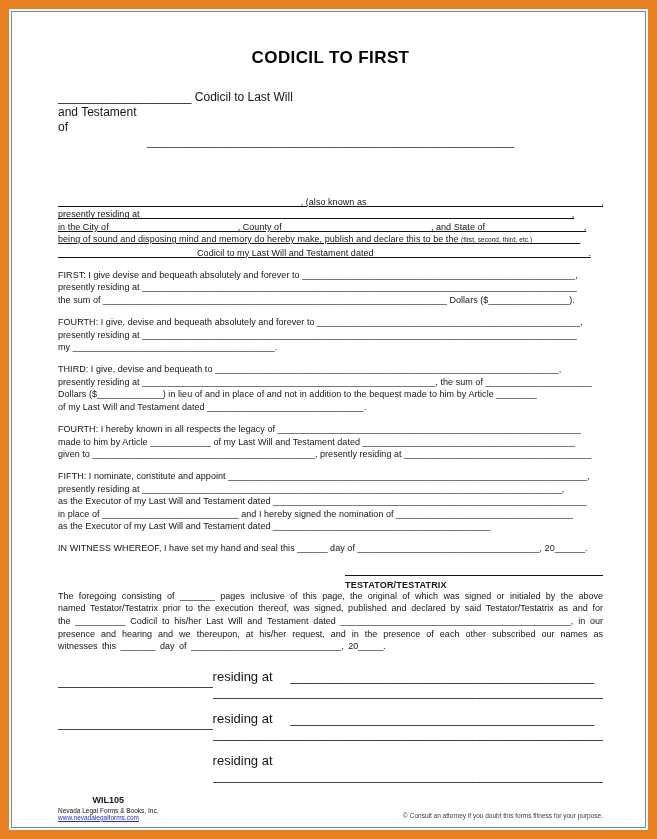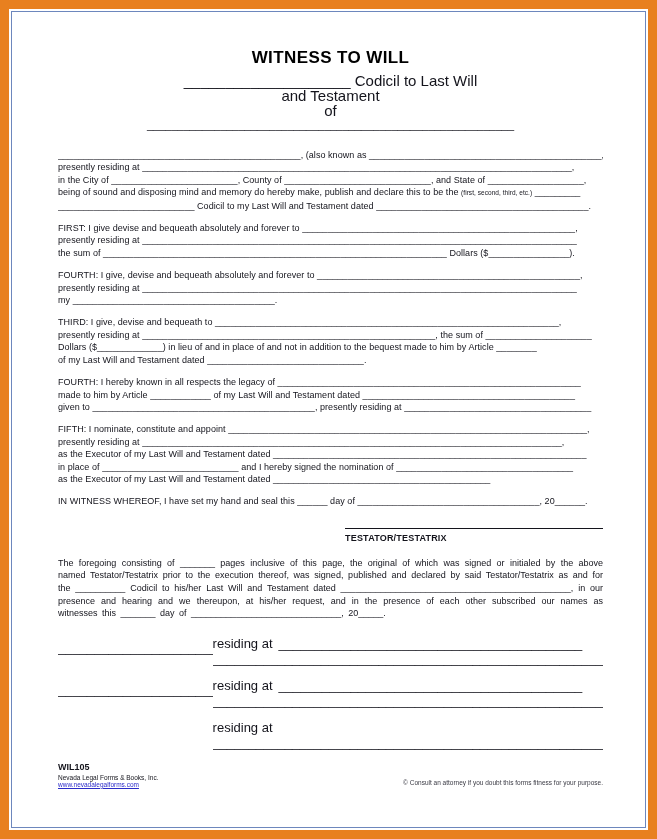--- a/index.html
+++ b/index.html
@@ -7,54 +7,54 @@
   .page {
     width:657px; height:839px; background:#ffffff;
     border:9px solid #e8801f; padding:2px;
   }
   .inner {
     height:100%; border:1px solid #6d87bd; background:#ffffff;
     padding:36px 42px 6px 46px; overflow:hidden; color:#14141c;
     position:relative;
   }
   .title { text-align:center; font-size:17px; font-weight:bold; letter-spacing:.4px; color:#000; }
-  .subtitle { text-align:center; font-size:15px; line-height:15px; margin-top:5px; }
+  .subtitle { font-size:12px; line-height:15px; margin-top:22px; }
   .name-line { text-align:center; font-size:11px; line-height:15px; letter-spacing:0; }
-  .body-start { margin-top:16px; }
+  .body-start { margin-top:46px;text-decoration:underline; }
   .para { margin-bottom:10px; }
   .fline { font-size:9px; line-height:12.4px; white-space:nowrap; overflow:hidden; letter-spacing:.05px; }
   .tiny { font-size:6.5px; }
   .witness-clause { margin-top:4px; margin-bottom:12px; }
   .testator-block { width:258px; margin-left:auto; margin-top:20px; }
   .testator-rule { border-top:1px solid #14141c; height:0; }
   .testator-label { font-size:9px; font-weight:bold; margin-top:4px; letter-spacing:.2px; }
   .attestation {
-    margin-top:14px; font-size:9px; line-height:12.6px;
+    font-size:9px; line-height:12.6px;
     text-align:justify; word-spacing:2px;
   }
   .sig-section { margin-top:16px; }
   .sig-row { display:flex; font-size:13px; margin-bottom:12px; }
   .sig-left { width:292px; white-space:nowrap; overflow:hidden; padding-top:4px; }
   .sig-right { flex:1; }
   .sig-residing { white-space:nowrap; overflow:hidden; }
-  .sig-residing .lbl { margin-right:6px; }
+  .sig-residing .lbl { margin-right:18px; }
   .sig-cont { white-space:nowrap; overflow:hidden; }
   .footer { display:flex; justify-content:space-between; align-items:flex-end; margin-top:10px; }
-  .form-number { font-size:9px; font-weight:bold; }
+  .form-number { font-size:9px; font-weight:bold;text-align:center; }
   .publisher { font-size:6.5px; margin-top:2px; }
   .website { font-size:6.5px; color:#2a2ac8; text-decoration:underline; cursor:pointer; }
   .disclaimer { font-size:6.5px; color:#3a3a44; padding-bottom:2px; }
 </style>
 </head>
 <body>
 
 <div class="page">
   <div class="inner">
 
-    <div class="title">WITNESS TO WILL</div>
+    <div class="title">CODICIL TO FIRST</div>
     <div class="subtitle">
       <div>____________________ Codicil to Last Will</div>
       <div>and Testament</div>
       <div>of</div>
     </div>
     <div class="name-line">____________________________________________________________</div>
 
     <div class="para body-start">
       <div class="fline">________________________________________________, (also known as ______________________________________________,</div>
       <div class="fline">presently residing at _____________________________________________________________________________________,</div>

